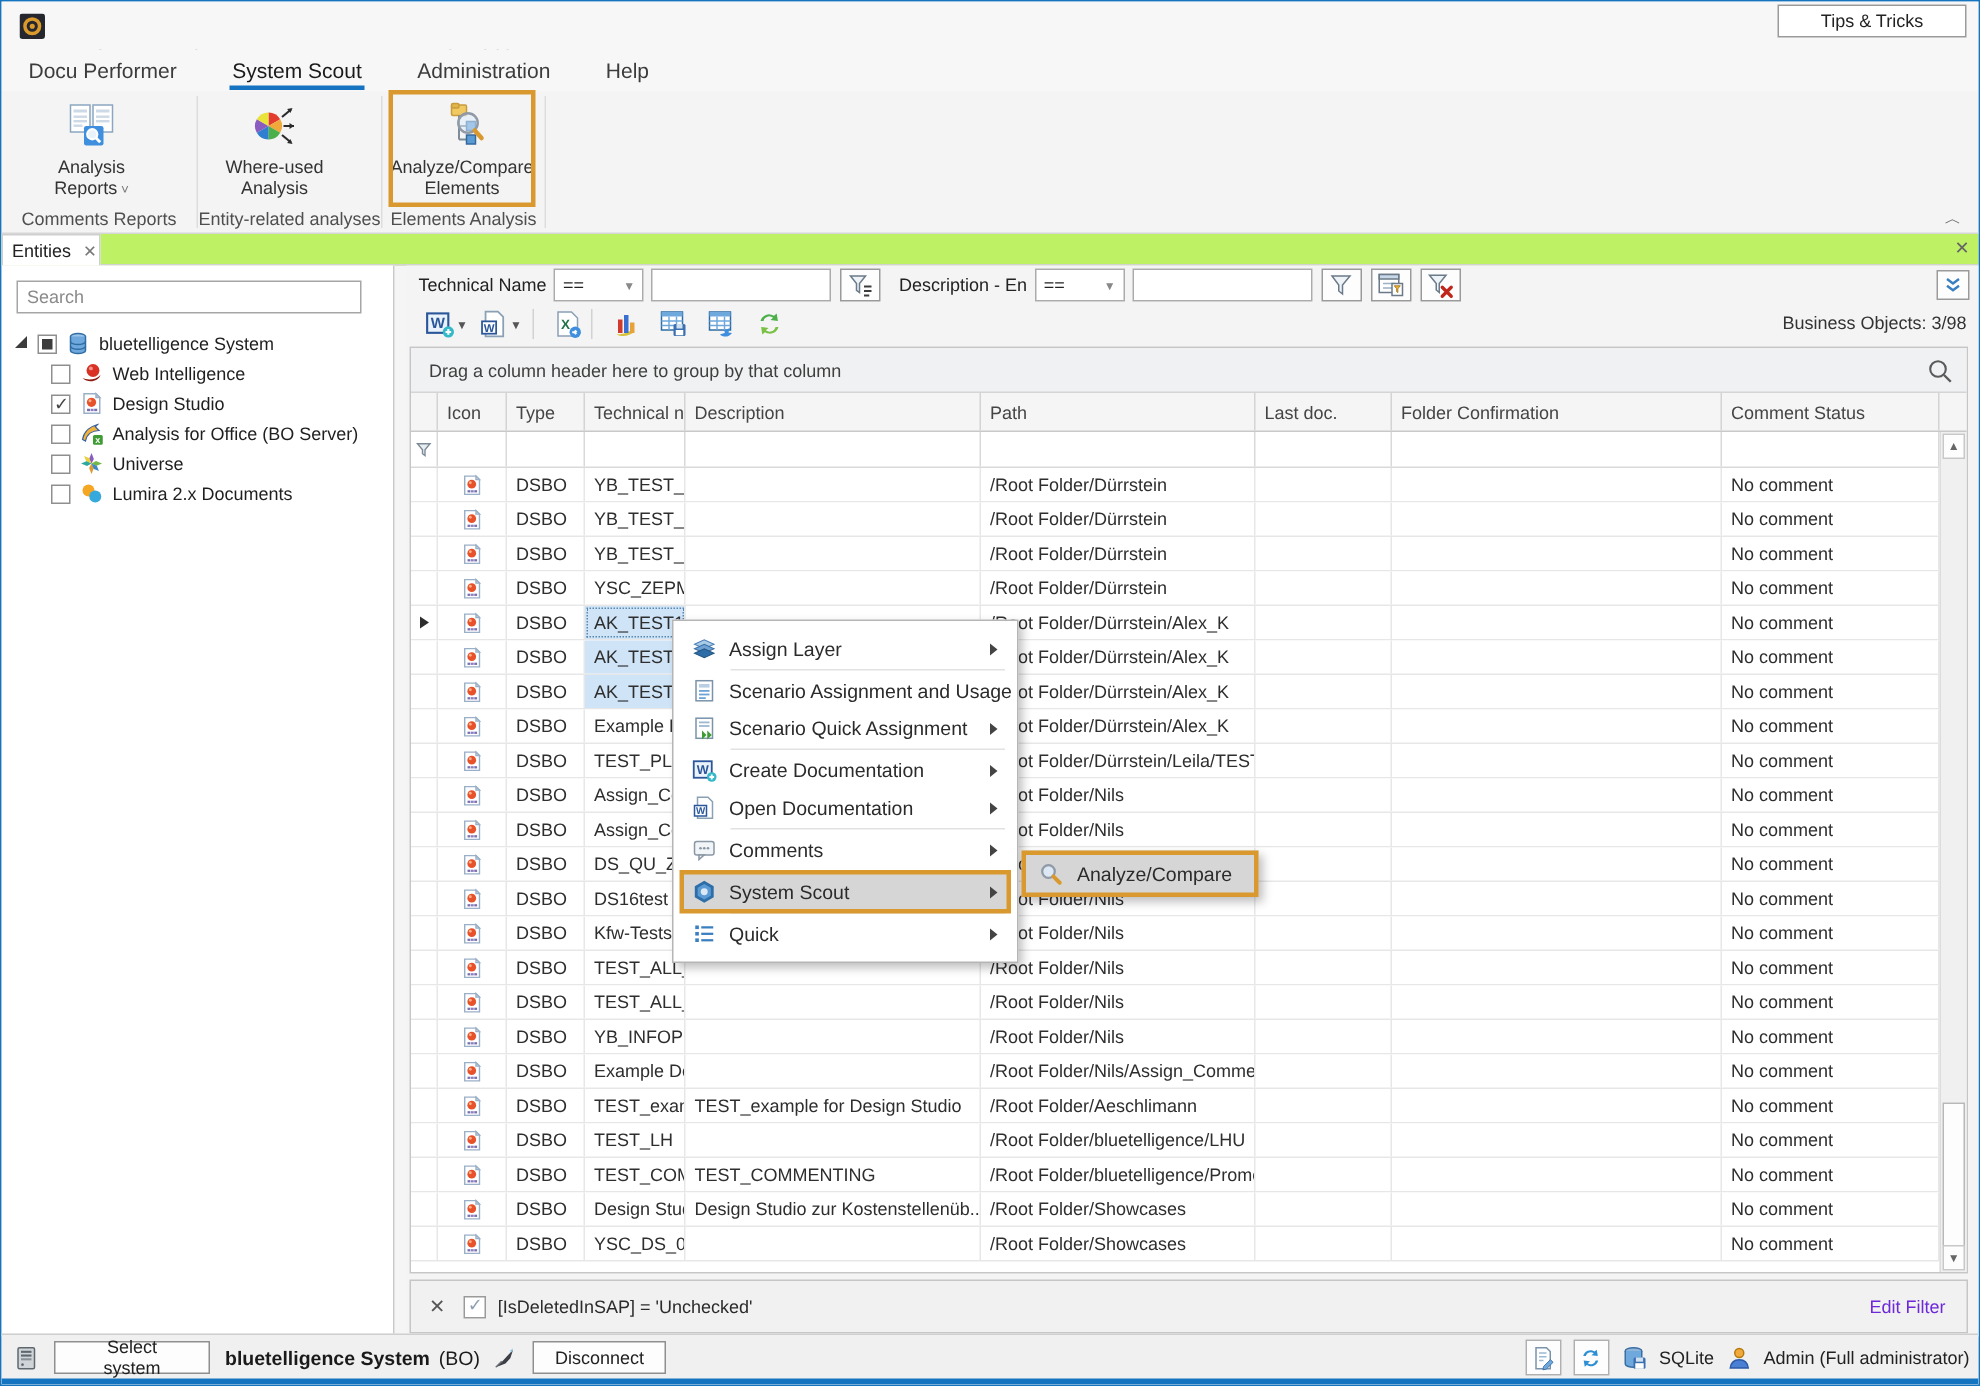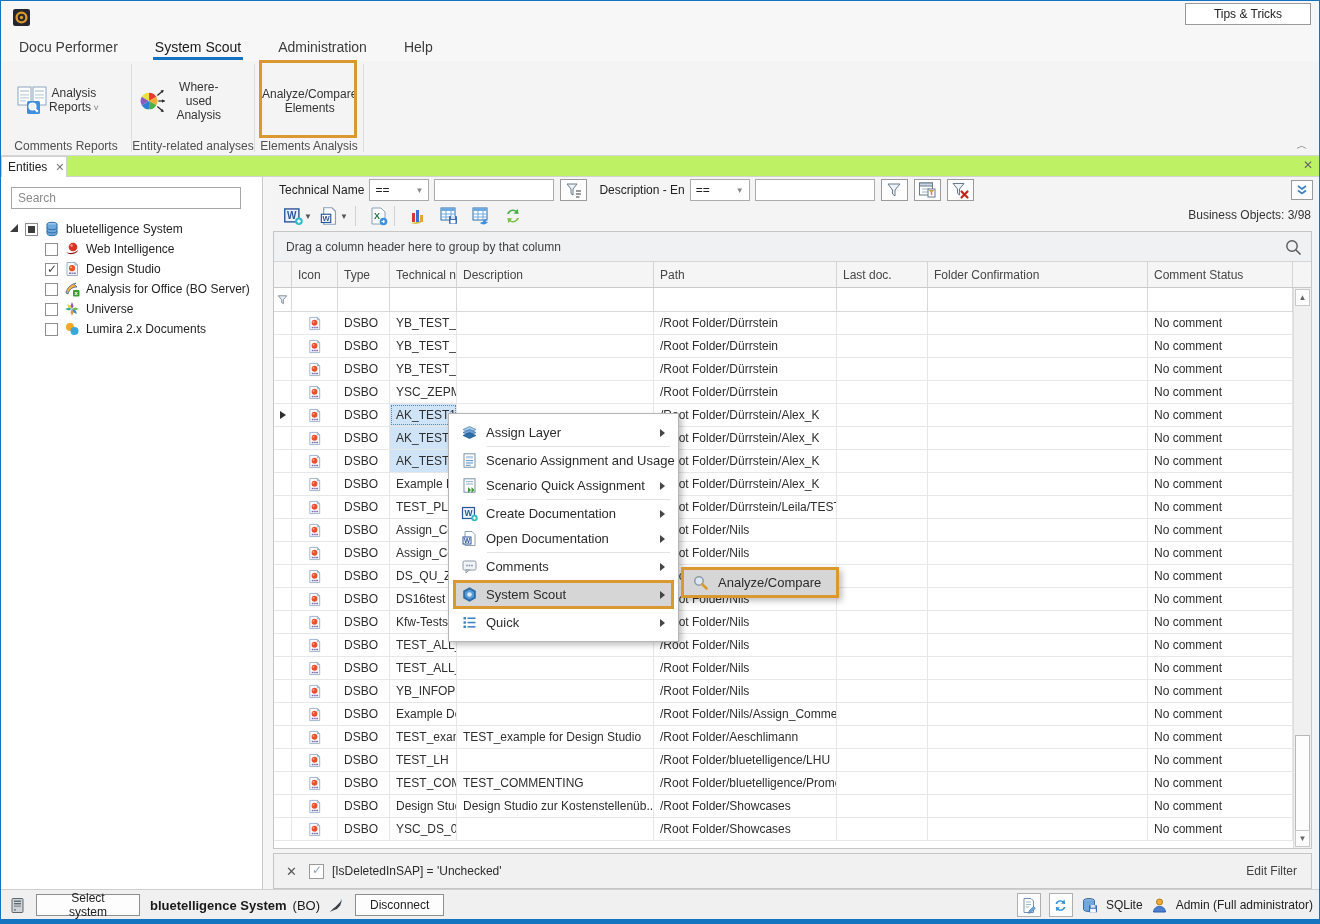--- a/index.html
+++ b/index.html
@@ -17,21 +17,21 @@
   
   .ribbontabs { position:absolute; left:0; top:32px; width:100%; height:28px; background:#f7f7f7; display:flex; align-items:stretch; padding-left:16px; }
   .rtab { position:relative; display:flex; align-items:center; padding:0 2px; margin-right:33px; font-size:14px; color:#3c3c3c; cursor:default; }
   .rtab.active { color:#1a1a1a; }
   .rtab.active::after { content:""; position:absolute; left:0; right:0; bottom:1px; height:3px; background:#1673c2; }
   .tipsbtn { position:absolute; right:8px; top:2px; width:126px; height:22px; background:#fff; border:1px solid #9a9a9a; display:flex; align-items:center; justify-content:center; font-size:12px; color:#222; }
 
   
   .ribbon { position:absolute; left:0; top:60px; width:100%; height:95px; background:#f4f4f5; border-bottom:1px solid #d6d6d6; }
   .rgroup-sep { position:absolute; top:3px; width:1px; height:88px; background:#dddddd; }
-  .rbutton { position:absolute; top:2px; width:92px; height:72px; display:flex; flex-direction:row; align-items:center; }
+  .rbutton { position:absolute; top:2px; width:92px; height:72px; display:flex; flex-direction:column; align-items:center; }
   .rbutton .ricon { width:34px; height:34px; margin-top:4px; }
   .rbutton .rlabel { margin-top:3px; font-size:12px; color:#333; text-align:center; line-height:14px; }
   .rlabel .chev { color:#777; font-size:9px; }
   .rbutton.hl { outline:3px solid #d9992f; outline-offset:0; }
   .rcaption { position:absolute; top:78px; font-size:12px; color:#4f4f4f; text-align:center; }
   .ribbon-collapse { position:absolute; right:8px; top:76px; width:18px; height:16px; color:#666; font-size:11px; display:flex; align-items:center; justify-content:center; }
 
   
   .doctabs { position:absolute; left:0; top:155px; width:100%; height:21px; background:#bef264; border-bottom:1px solid #d2d2d2; }
   .doctab { position:absolute; left:0; top:0; height:21px; width:66px; background:#fff; border:1px solid #cfcfcf; border-bottom:none; display:flex; align-items:center; padding:0 6px; gap:8px; font-size:12px; color:#222; }
@@ -39,21 +39,21 @@
   .doctabs .rowclose { position:absolute; right:6px; top:2px; color:#666; font-size:12px; }
 
   
   .sidepanel { position:absolute; left:0; top:176px; width:262px; height:714px; background:#fff; border-right:1px solid #c9c9c9; }
   .searchbox { position:absolute; left:10px; top:10px; width:230px; height:22px; border:1px solid #a6a6a6; background:#fff; font-size:12px; color:#222; padding:0 6px; font-family:inherit; }
   .searchbox::placeholder { color:#8a8a8a; }
   .tree { position:absolute; left:0; top:42px; width:100%; }
   .treerow { display:flex; align-items:center; height:20px; }
   .treerow .exp { width:14px; margin-left:6px; display:flex; justify-content:center; }
   .treerow .exp .tri { width:0; height:0; border-left:8px solid transparent; border-bottom:8px solid #3c3c3c; transform:translateY(-1px); }
-  .treerow.child { padding-left:40px; }
+  .treerow.child { padding-left:29px; }
   .cb { width:13px; height:13px; border:1px solid #8f8f8f; background:#fff; margin:0 6px 0 4px; position:relative; flex:none; }
   .cb.ind::after { content:""; position:absolute; left:2px; top:2px; right:2px; bottom:2px; background:#3c3c3c; }
   .cb.chk::after { content:"✓"; position:absolute; left:1px; top:-2px; font-size:12px; color:#444; }
   .treeicon { width:16px; height:16px; margin-right:6px; flex:none; }
   .treelabel { font-size:12px; color:#1f1f1f; white-space:nowrap; }
 
   .main { position:absolute; left:270px; top:176px; width:1050px; height:714px; background:#f4f4f5; }
 
   
   .filterbar { position:absolute; left:0; top:0; width:100%; height:26px; display:flex; align-items:center; }
@@ -96,21 +96,21 @@
   .vscroll { position:absolute; right:0; top:56px; width:18px; bottom:0; background:#f0f0f0; border-left:1px solid #dcdcdc; }
   .vbtn { position:absolute; left:1px; width:15px; height:17px; background:#fdfdfd; border:1px solid #c8c8c8; color:#666; font-size:8px; display:flex; align-items:center; justify-content:center; }
   .vthumb { position:absolute; left:1px; width:15px; background:#fdfdfd; border:1px solid #b8b8b8; }
 
   
   .gridfooter { position:absolute; left:2px; top:676px; width:1039px; height:36px; background:#f1f1f1; border:1px solid #c6c6c6; display:flex; align-items:center; }
   .gridfooter .fx { margin-left:12px; color:#555; font-size:13px; }
   .gridfooter .fcb { width:15px; height:15px; border:1px solid #9a9a9a; background:#fff; margin-left:12px; position:relative; }
   .gridfooter .fcb::after { content:"✓"; position:absolute; left:2px; top:-2px; font-size:12px; color:#8ea0b0; }
   .gridfooter .ftext { margin-left:8px; font-size:12px; color:#2b2b2b; }
-  .gridfooter .editf { position:absolute; right:14px; font-size:12px; color:#404040; }
+  .gridfooter .editf { position:absolute; right:14px; font-size:12px; color:#6d28d9; }
 
   
   .statusbar { position:absolute; left:0; bottom:0; width:100%; height:34px; background:#f0f0f0; border-top:1px solid #cfcfcf; }
   .statusbar .blue { position:absolute; left:0; bottom:0; width:100%; height:4px; background:#1574bf; }
   .sbleft { position:absolute; left:0; top:0; height:30px; display:flex; align-items:center;text-align:center; }
   .sbbtn { height:22px; border:1px solid #8f8f8f; background:#fdfdfd; display:flex; align-items:center; justify-content:center; font-size:12px; color:#222; padding:0 14px; }
   .sbname { font-weight:bold; font-size:13px; color:#1a1a1a; margin-left:10px; }
   .sbsuffix { font-size:13px; color:#1a1a1a; margin-left:6px; }
   .sbright { position:absolute; right:6px; top:0; height:30px; display:flex; align-items:center; gap:8px; }
   .sqbtn { width:24px; height:24px; border:1px solid #b0b0b0; background:#fdfdfd; display:flex; align-items:center; justify-content:center; }

